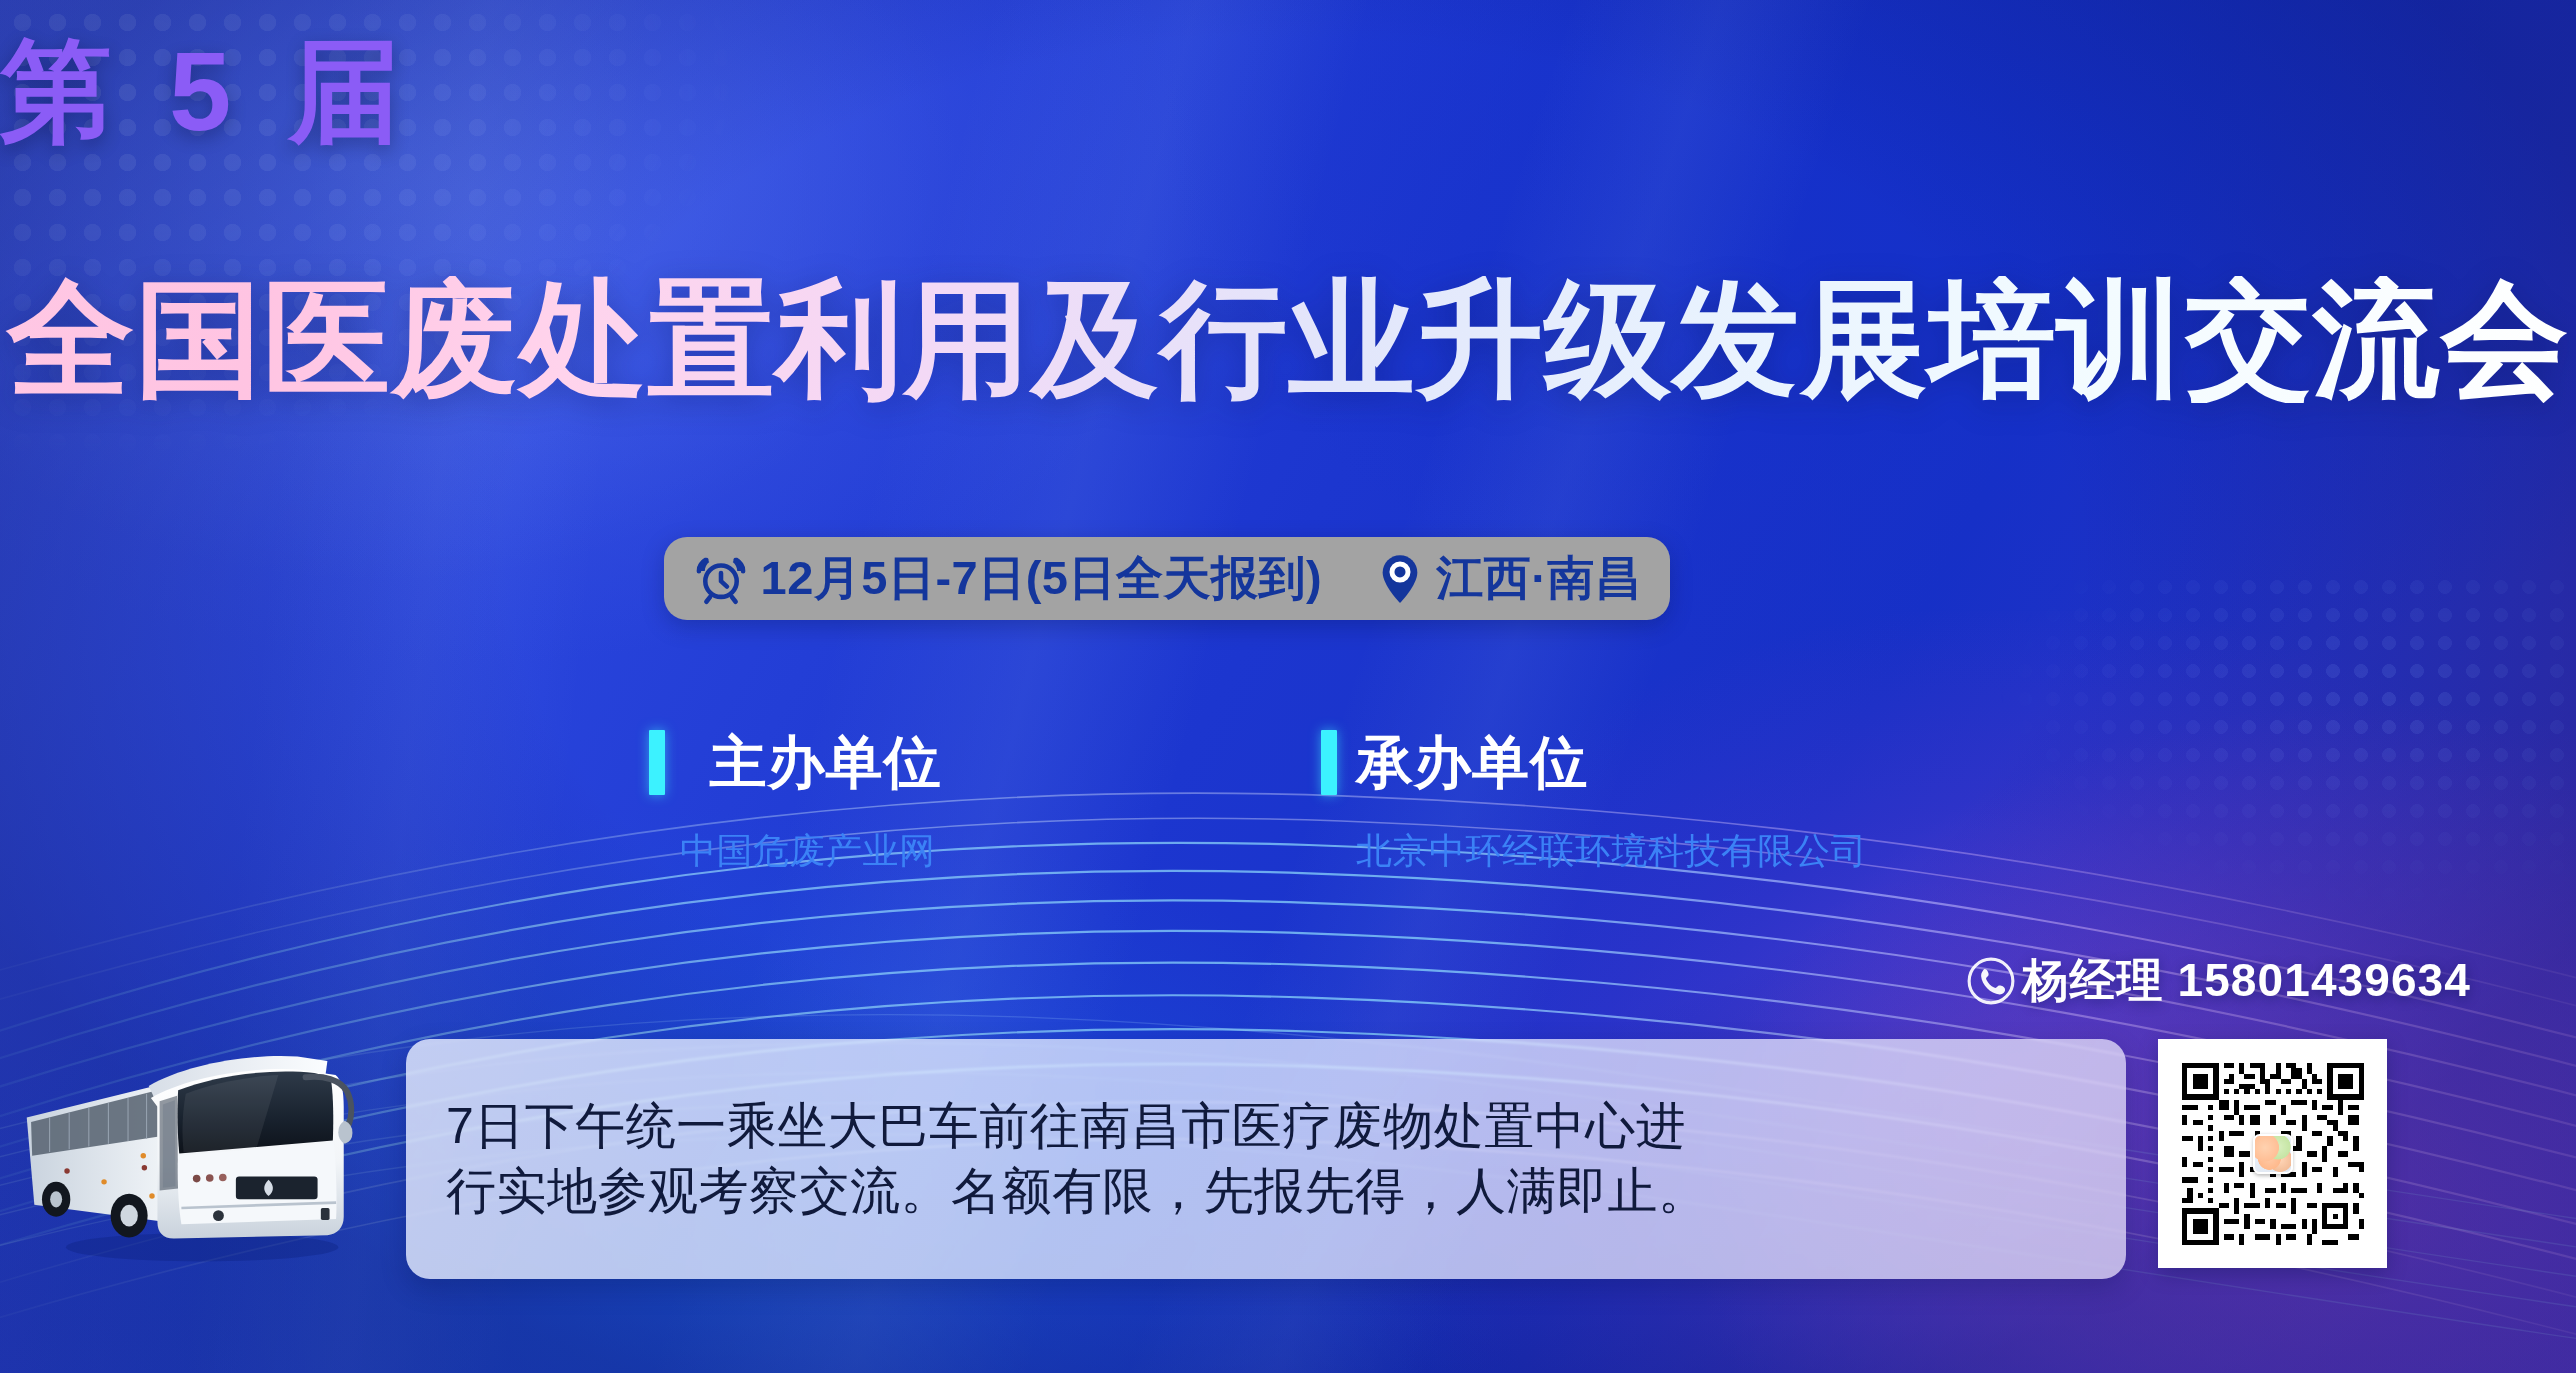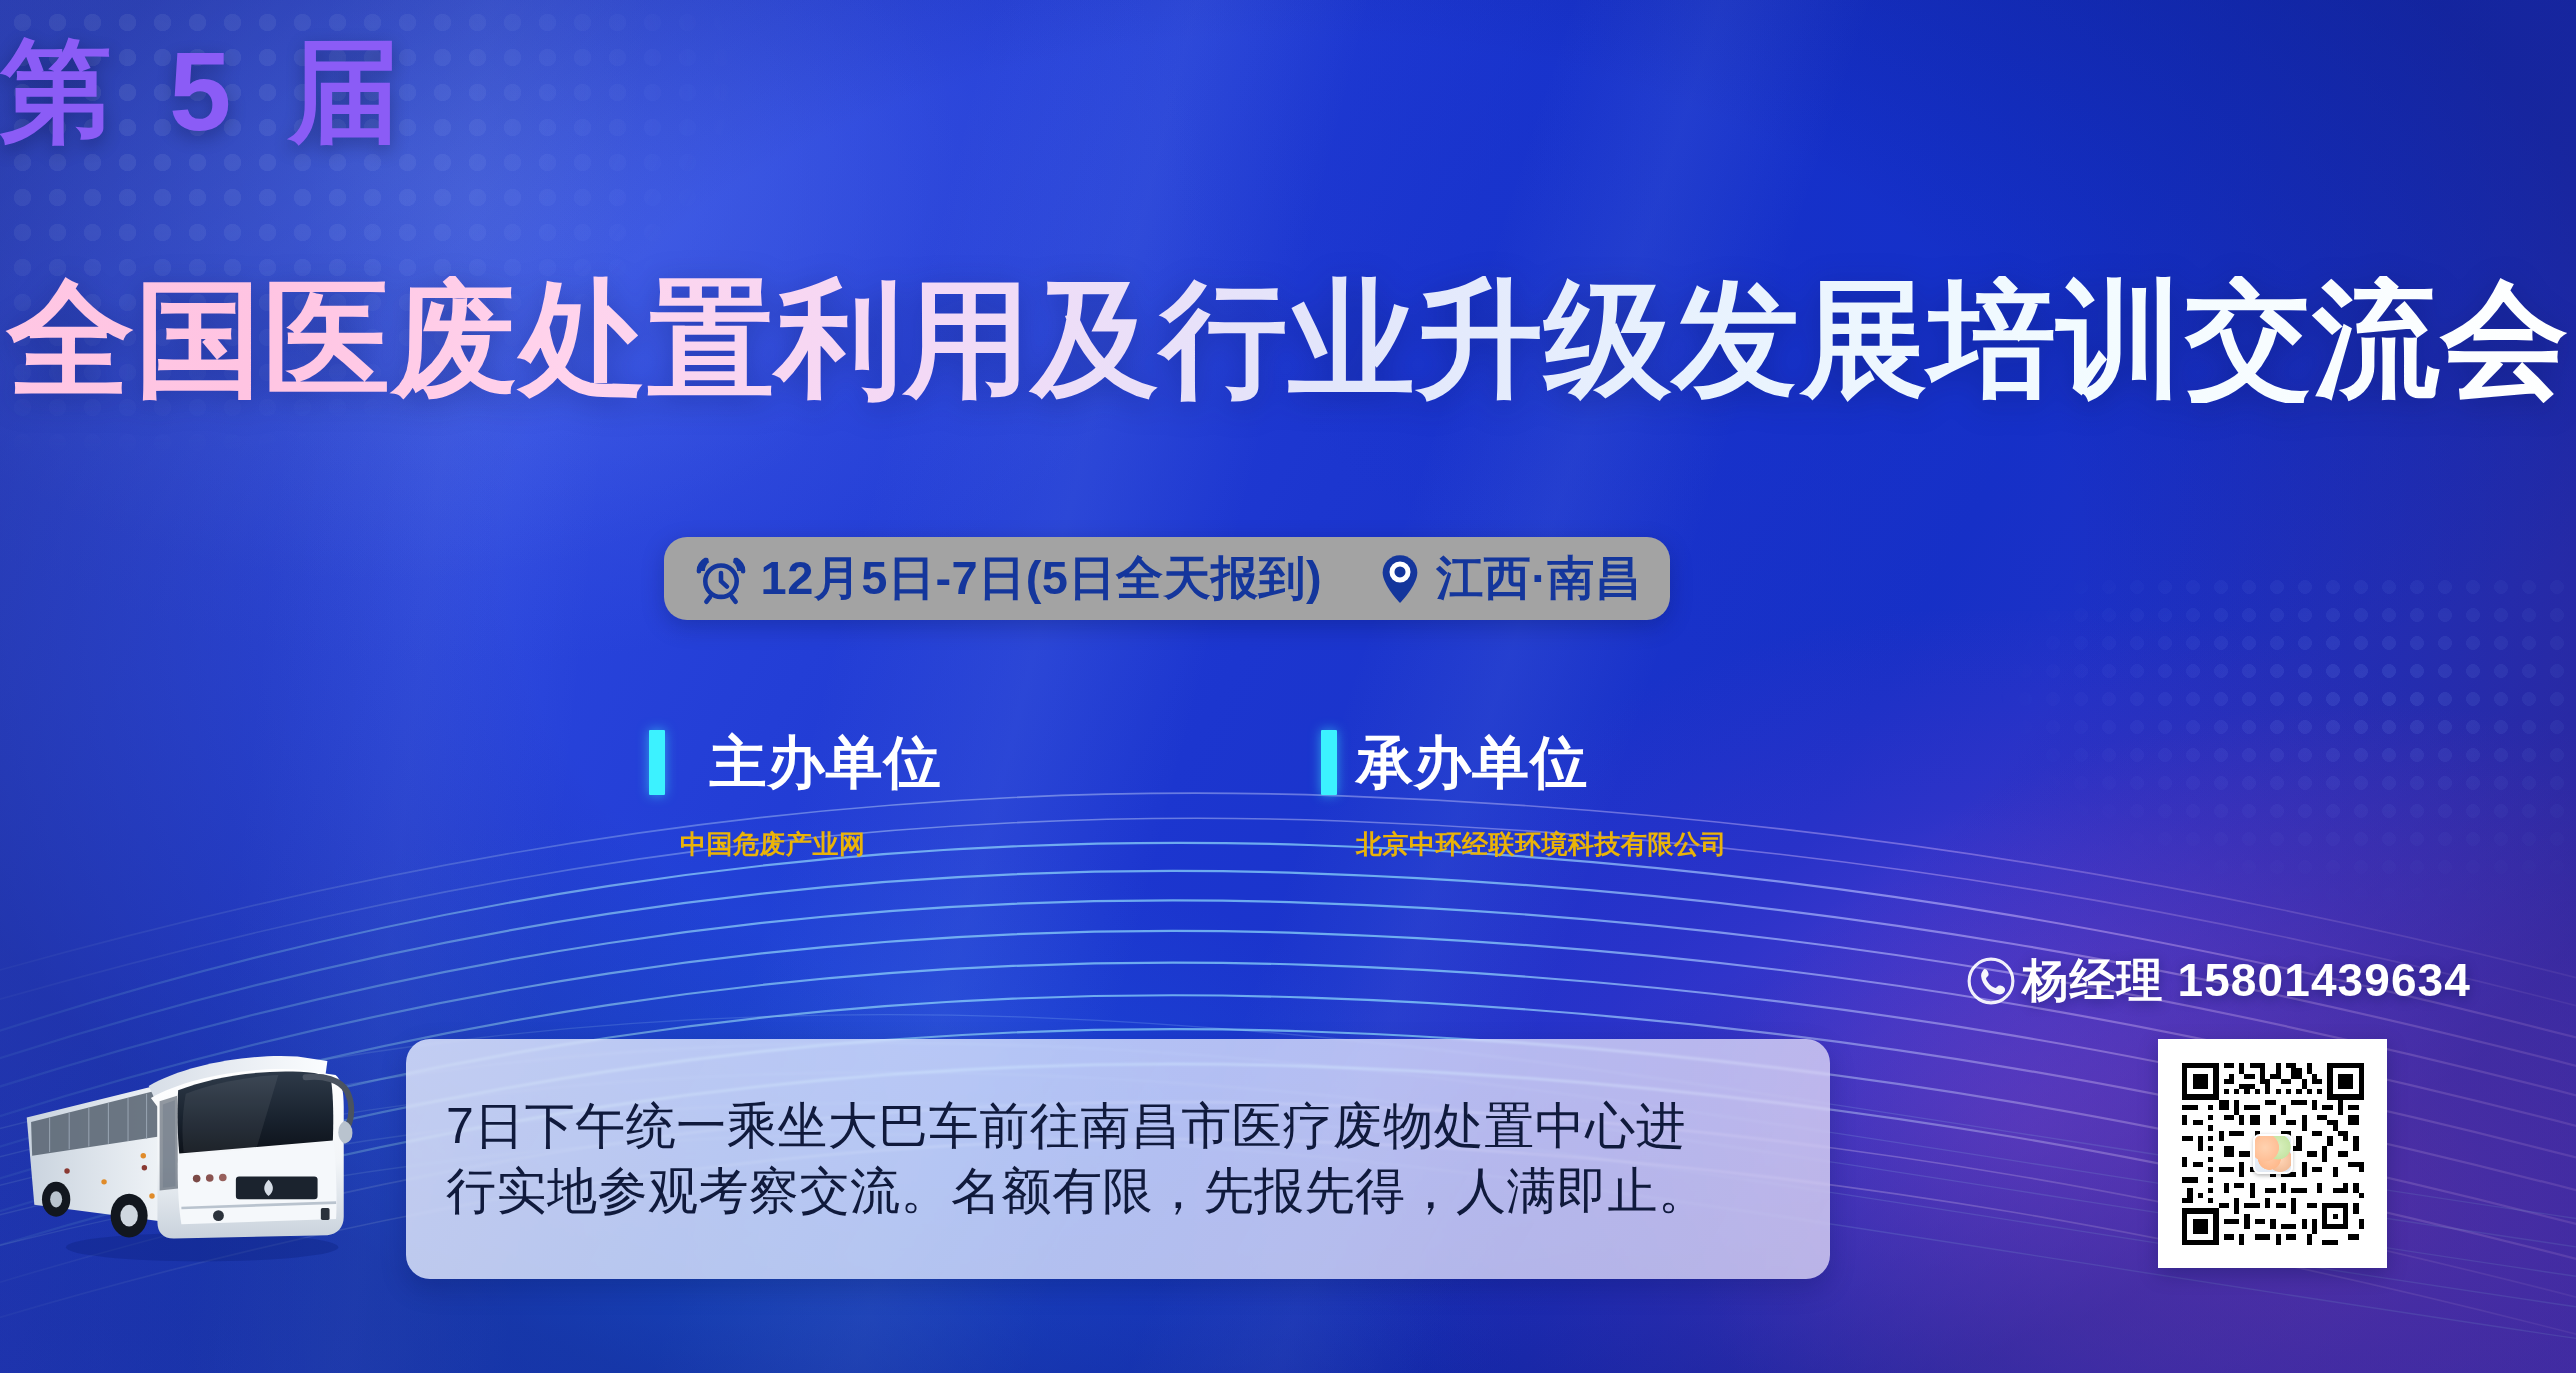--- a/index.html
+++ b/index.html
@@ -97,38 +97,38 @@
   .badge .gap{width:28px;}
   .ico{flex:0 0 auto;display:block;}
 
   
   .orgs{position:absolute;left:645px;top:730px;width:1636px;}
   .orgrow{position:absolute;top:0;display:flex;align-items:center;gap:18.5px;}
   .orgrow.a{left:4px;gap:44px;}
   .orgrow.b{left:676px;}
   .cbar{width:16.4px;height:65px;background:#3cf2ff;border-radius:1.1px;box-shadow:0 0 12px rgba(60,242,255,.55);}
   .orglabel{font-size:57px;font-weight:700;color:#ffffff;line-height:1;letter-spacing:1.1px;white-space:nowrap;}
-  .orgname{position:absolute;font-size:26px;font-weight:700;color:#eab308;white-space:nowrap;letter-spacing:0.5px;}
+  .orgname{position:absolute;font-size:36px;font-weight:400;color:#3b82f6;white-space:nowrap;letter-spacing:0.5px;}
   .orgname.a{left:35px;top:97px;}
   .orgname.b{left:711px;top:97px;}
 
   
   .contact{
     position:absolute;right:105px;top:950px;
     display:flex;align-items:center;gap:6px;
   }
   .contact .ctxt{
     font-size:46px;font-weight:700;color:#ffffff;white-space:nowrap;letter-spacing:1.1px;
     text-shadow:0 3.3px 12px rgba(5,15,70,.40);
   }
 
   
   .note{
     position:absolute;left:406px;top:1039px;
-    width:1424px;height:240px;
+    width:1720px;height:240px;
     border-radius:24px;
     background:linear-gradient(120deg, rgba(235,240,255,.80) 0%, rgba(222,232,255,.78) 40%, rgba(228,228,252,.76) 70%, rgba(232,226,250,.74) 100%);
     box-shadow:0 9.8px 26px rgba(6,14,70,.22);
     display:flex;flex-direction:column;justify-content:center;
     padding:0 40px;
     backdrop-filter:blur(1.1px);
   }
   .note .line{
     font-size:50px;line-height:1.30;font-weight:400;color:#101a3c;letter-spacing:0.5px;white-space:nowrap;
   }

